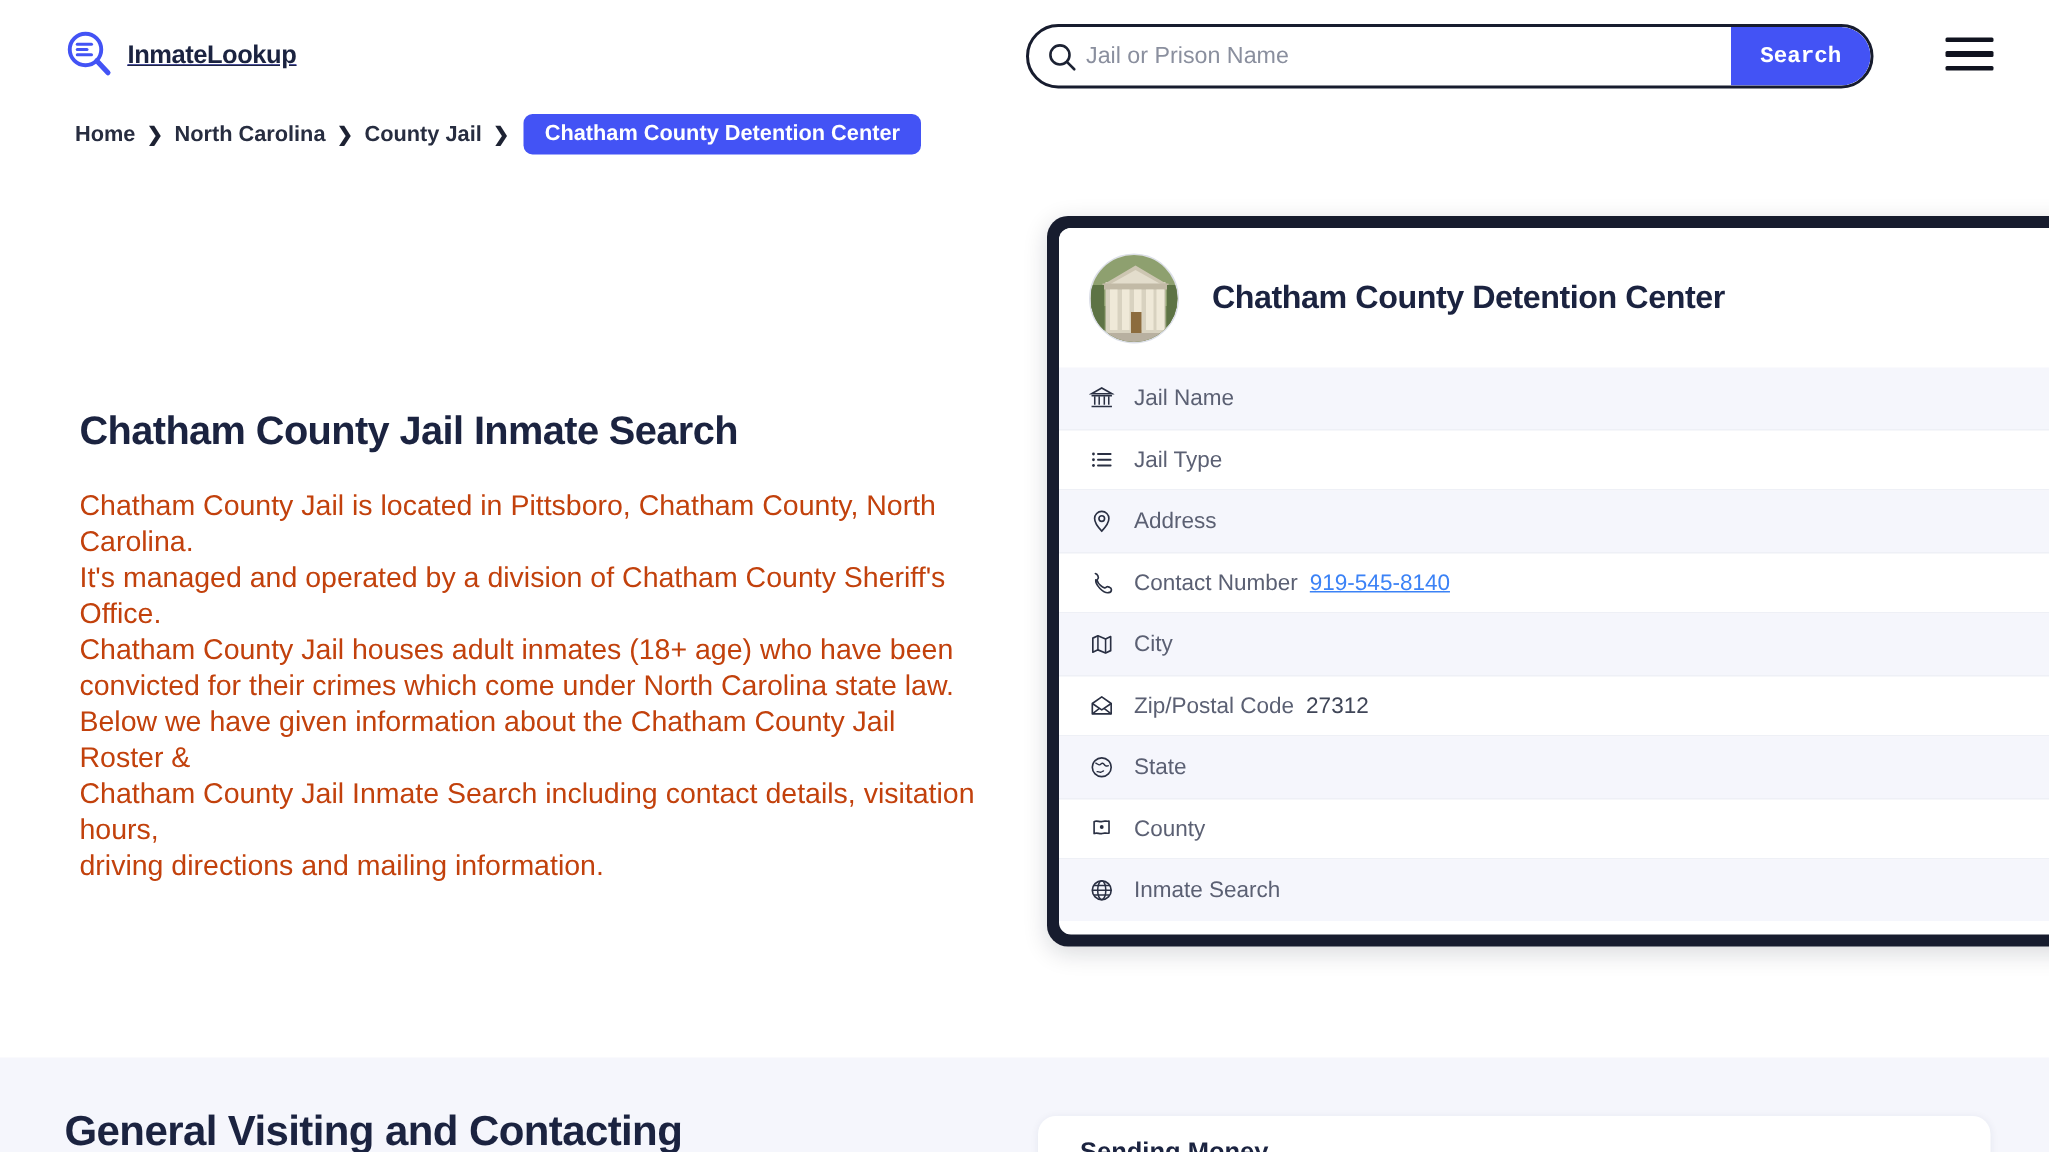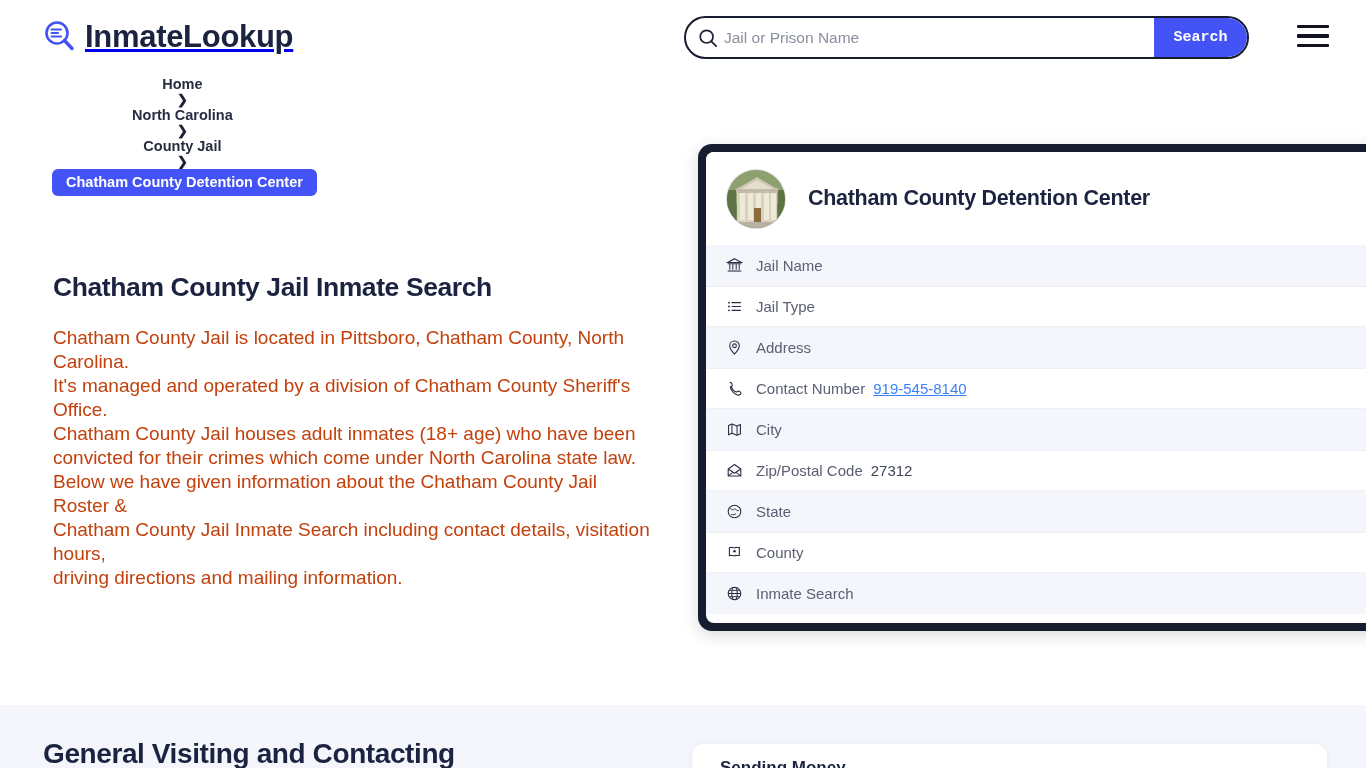--- a/index.html
+++ b/index.html
@@ -15,22 +15,22 @@
   .header {
     position: absolute; top: 0; left: 0; width: 1366px; height: 74px;
     background: #ffffff;
   }
   .logo-wrap {
     position: absolute; left: 42px; top: 19px;
     display: flex; align-items: center; gap: 9px;
   }
   .logo-icon { width: 34px; height: 34px; display: block; }
   .logo-text {
-    font-size: 31px; font-weight: 700; color: #1b2340;
-    letter-spacing: -0.3px; line-height: 1;
+    font-size: 17px; font-weight: 700; color: #1b2340;
+    letter-spacing: -0.3px; line-height: 1; text-decoration: underline;
   }
 
   .search-wrap {
     position: absolute; left: 684px; top: 16px;
     width: 565px; height: 43px;
     border: 2px solid #171c2e;
     border-radius: 22px;
     background: #fff;
     display: flex; align-items: center;
     overflow: hidden;
@@ -61,21 +61,20 @@
     padding: 3px 1px;
     background: none; border: none;
   }
   .menu-btn span { display: block; width: 100%; height: 3.2px; background: #10131f; border-radius: 1px; }
 
   
   .breadcrumb {
     position: absolute; left: 48px; top: 76px;
     display: flex; align-items: center; gap: 0px;
     font-size: 14.5px;
-    flex-direction: column;
   }
   .crumb {
     color: #272d40; text-decoration: none; font-weight: 600;
     padding: 0 2px; white-space: nowrap;
   }
   .crumb-sep {
     display: inline-flex; align-items: center; justify-content: center;
     width: 22px; color: #1d2233; font-weight: 700; font-size: 13px;
   }
   .crumb-current {

